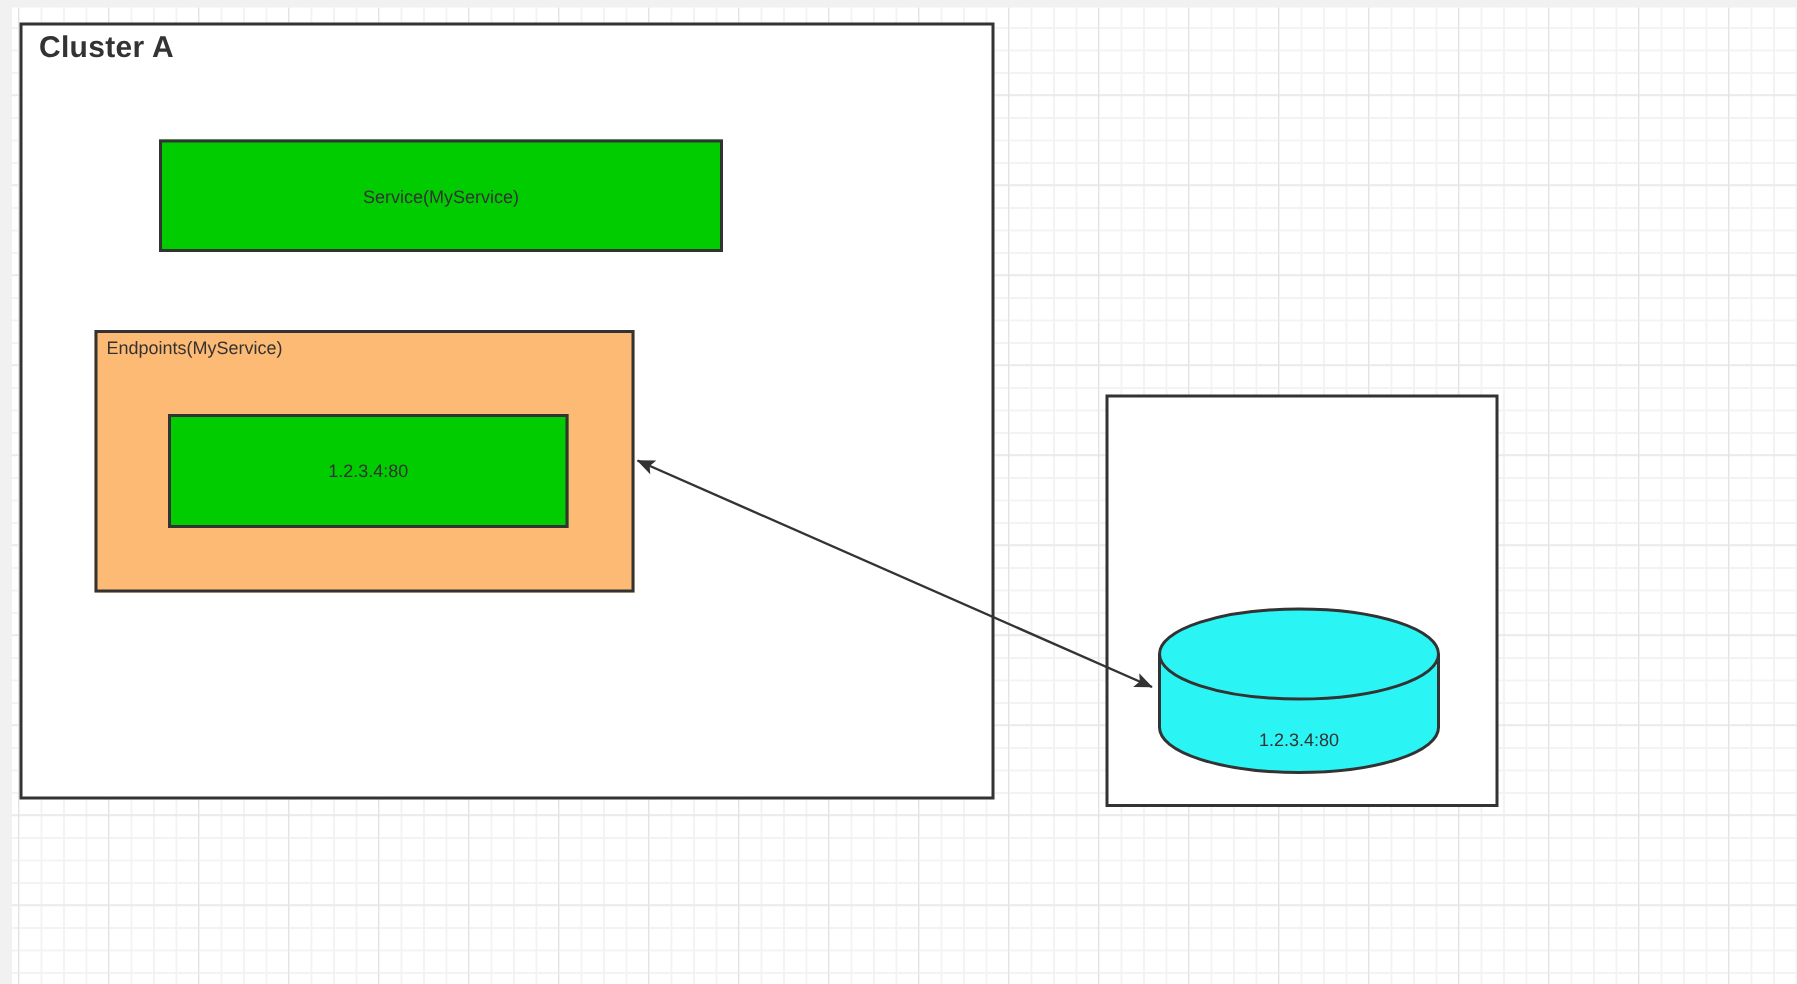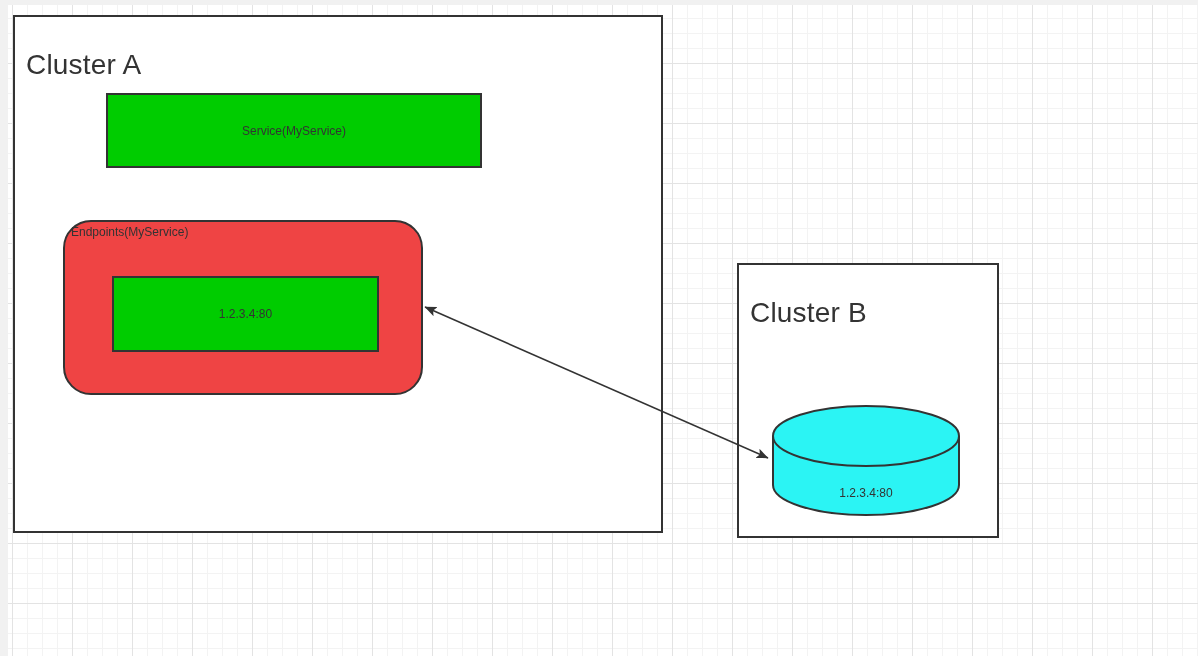--- a/index.html
+++ b/index.html
@@ -26,26 +26,25 @@
   }
 
   .cluster {
     position: absolute;
     background: #ffffff;
     border: 2px solid #333333;
   }
   .cluster-a { left: 13px; top: 15px; width: 650px; height: 518px; }
   .cluster-b { left: 737px; top: 263px; width: 262px; height: 275px; }
   .cluster-title {
-    font-size: 28px;
-    font-weight: normal;
+    font-size: 20px;
+    font-weight: bold;
     color: #333333;
     padding: 4px 0 0 11px;
     letter-spacing: 0.2px;
-    margin-top: 28px;
   }
 
   .shape {
     position: absolute;
     border: 2px solid #333333;
     color: #333333;
     font-size: 12px;
   }
   .shape.centered {
     display: flex;
@@ -86,31 +85,30 @@
 
   <div class="grid"></div>
 
   <div class="cluster cluster-a">
     <div class="cluster-title">Cluster A</div>
 
     <div class="shape centered service-box" style="background-color: rgb(0, 204, 0); margin-left: 43px;">
       <span>Service(MyService)</span>
     </div>
 
-    <div class="shape endpoints-box" style="background-color: #ef4444; border-radius: 28px;">
+    <div class="shape endpoints-box" style="background-color: #fdba74;">
       <span class="endpoints-label">Endpoints(MyService)</span>
 
       <div class="shape centered endpoint-item" style="background-color: rgb(0, 204, 0);">
         <span>1.2.3.4:80</span>
       </div>
     </div>
   </div>
 
   <div class="cluster cluster-b">
-    <div class="cluster-title">Cluster B</div>
 
     <svg class="cylinder-svg" viewBox="0 0 192 113">
       <path d="M 3 32 V 81 A 93 30 0 0 0 189 81 V 32" fill="#2bf4f4"></path>
       <ellipse cx="96" cy="32" rx="93" ry="30" fill="#2bf4f4"></ellipse>
       <text x="96" y="93" text-anchor="middle">1.2.3.4:80</text>
     </svg>
   </div>
 
   <svg class="connector-layer">
     <defs>

